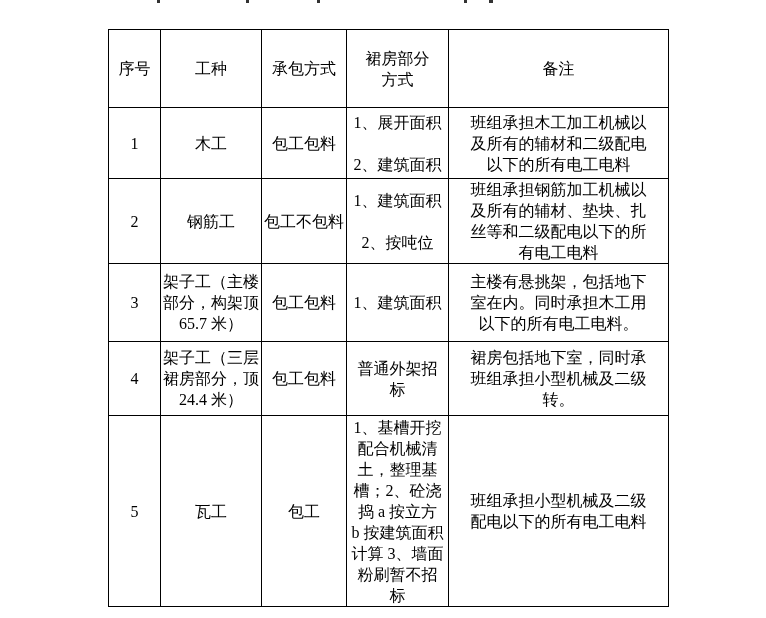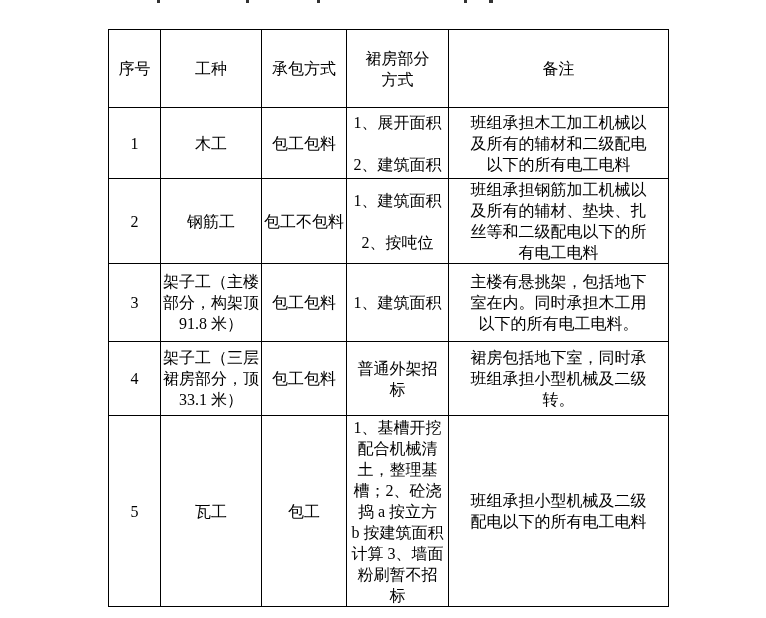--- a/index.html
+++ b/index.html
@@ -107,32 +107,32 @@
 2、按吨位</td>
         <td>班组承担钢筋加工机械以
 及所有的辅材、垫块、扎
 丝等和二级配电以下的所
 有电工电料</td>
       </tr>
       <tr class="h-r3">
         <td>3</td>
         <td>架子工（主楼
 部分，构架顶
-91.8 米）</td>
+65.7 米）</td>
         <td>包工包料</td>
         <td class="left">1、建筑面积</td>
         <td>主楼有悬挑架，包括地下
 室在内。同时承担木工用
 以下的所有电工电料。</td>
       </tr>
       <tr class="h-r4">
         <td>4</td>
         <td>架子工（三层
 裙房部分，顶
-33.1 米）</td>
+24.4 米）</td>
         <td>包工包料</td>
         <td>普通外架招
 标</td>
         <td>裙房包括地下室，同时承
 班组承担小型机械及二级
 转。</td>
       </tr>
       <tr class="h-r5">
         <td>5</td>
         <td>瓦工</td>

